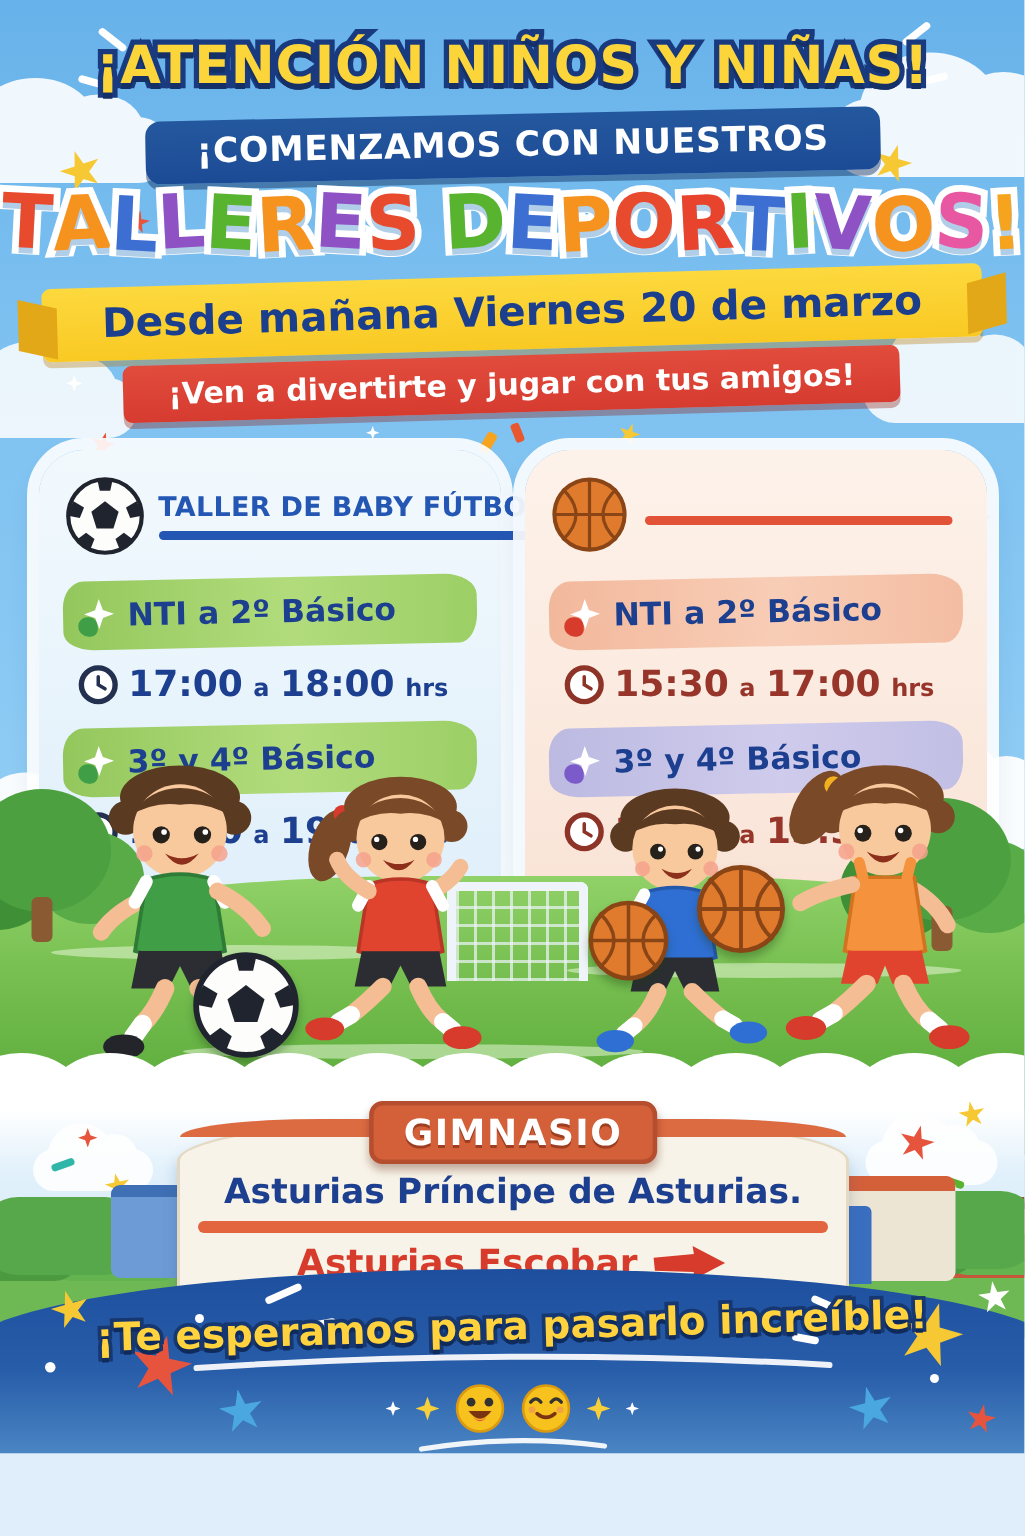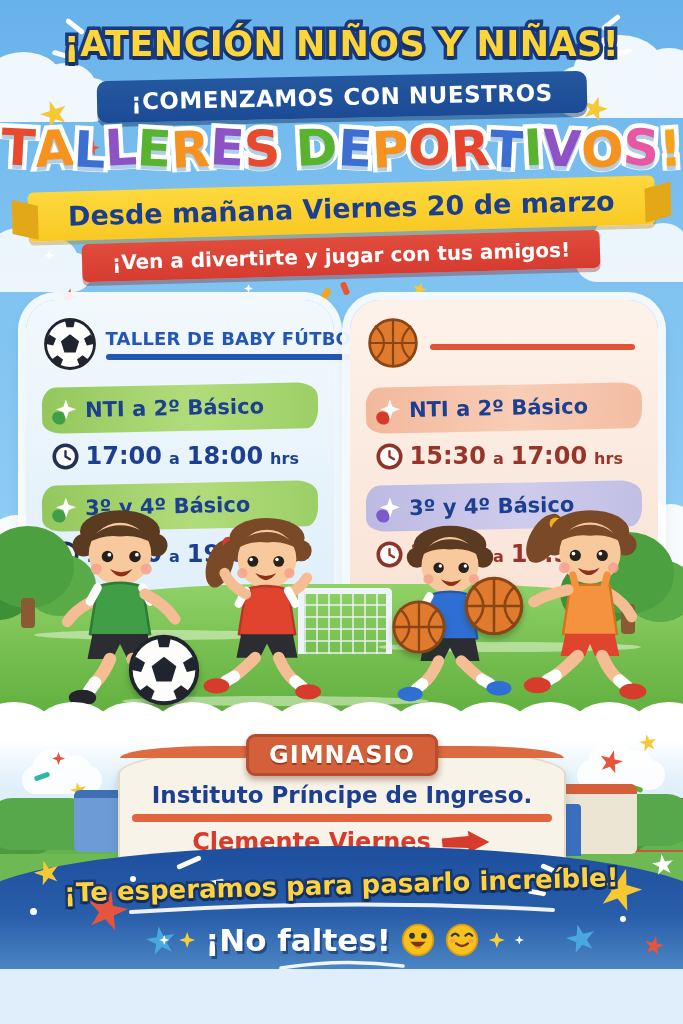--- a/index.html
+++ b/index.html
@@ -510,24 +510,24 @@
 
     <span class="wing wing-l"></span>
     <span class="wing wing-r">
         <span class="door"></span>
       </span>
     <span class="shed"></span>
 
     <div class="building">
       <div class="facade"></div>
       <div class="gym-sign">GIMNASIO</div>
-      <div class="gym-name">Instituto Príncipe de Ingreso.</div>
+      <div class="gym-name">Asturias Príncipe de Asturias.</div>
       <div class="gym-stripe"></div>
       <div class="entrance">
-        <span class="val">Clemente Viernes</span>
+        <span class="val">Asturias Escobar</span>
         <span class="arrow-icon">
           <svg viewBox="0 0 60 30" width="52" height="26">
               <path d="M2,11 L33,8 L32,2 L57,15 L32,28 L33,22 L3,21 Z" fill="#d63b2b"></path>
             </svg>
         </span>
       </div>
     </div>
   </section>
 
   <footer class="bottom">
@@ -550,21 +550,20 @@
 
       <div>
         <span class="foot-line1 outlined" data-text="¡Te esperamos para pasarlo increíble!">¡Te esperamos para pasarlo increíble!</span>
       </div>
       <svg class="swoosh" width="430" height="14" viewBox="0 0 430 14">
         <path d="M4,10 Q215,-4 426,8" stroke="#fff" stroke-width="4" fill="none" stroke-linecap="round" opacity=".92"></path>
       </svg>
       <div class="foot-line2">
         <span class="spark4" style="position:static;width:10px;height:10px;background:#fff;display:inline-block;"></span>
         <span class="spark4" style="position:static;width:16px;height:16px;background:#f6cf3a;display:inline-block;"></span>
-        <span class="txt">¡No faltes!</span>
         <span class="emoji">
           <svg viewBox="0 0 40 40" width="34" height="34">
             <circle cx="20" cy="20" r="18" fill="#f7c11e" stroke="#d99a12" stroke-width="2"></circle>
             <circle cx="13" cy="15" r="3.4" fill="#333"></circle>
               <circle cx="27" cy="15" r="3.4" fill="#333"></circle>
             <path d="M11,22 Q20,34 29,22 Z" fill="#7a3410"></path>
             <path d="M15,27 Q20,31 25,27 Q20,33 15,27 Z" fill="#e2574c"></path>
           </svg>
         </span>
         <span class="emoji">

